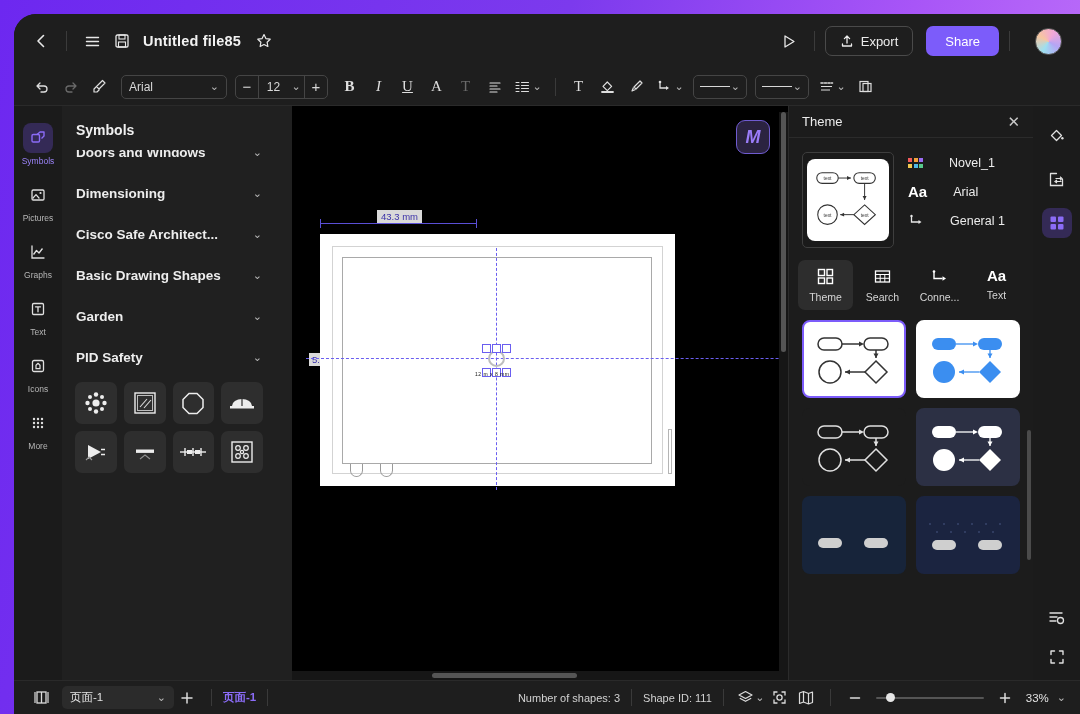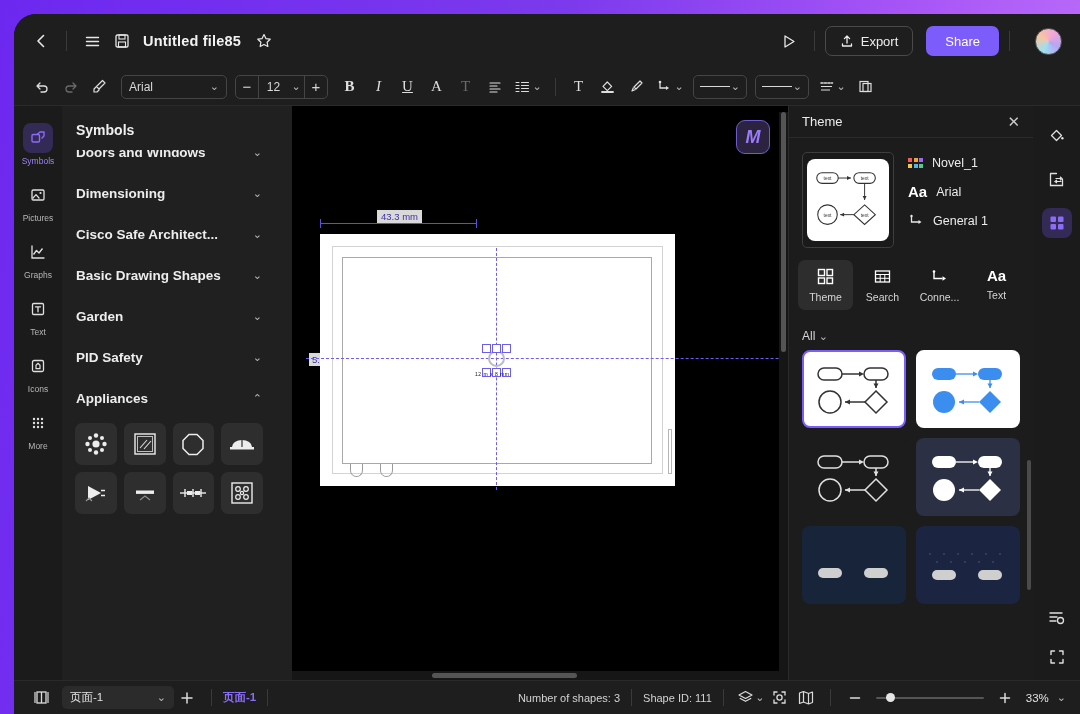--- a/index.html
+++ b/index.html
@@ -256,21 +256,21 @@
   .tp-top { display: flex; gap: 14px; padding: 14px 13px 8px; }
   .theme-preview {
     width: 92px; height: 96px; background: #1a1a1a; border: 1px solid #3e3e3e;
     border-radius: 5px; padding: 6px 4px; cursor: pointer;
   }
   .theme-preview .sheet {
     width: 100%; height: 100%; background: #fff; border-radius: 8px;
     position: relative;
   }
   .tp-meta { display: flex; flex-direction: column; gap: 13px; padding-top: 4px; }
-  .tp-row { display: flex; align-items: center; gap: 9px; cursor: pointer; }
+  .tp-row { display: flex; align-items: center; gap: 26px; cursor: pointer; }
   .tp-row-label { font-size: 12.5px; color: #ececec; }
   .swatch-grid {
     display: grid; grid-template-columns: repeat(3, 4px); grid-template-rows: repeat(2, 4px);
     gap: 1.5px;
   }
   .aa { font-size: 15px; font-weight: bold; color: #fff; font-family: "Liberation Sans", sans-serif; }
   .tp-tabs { display: flex; padding: 4px 9px 10px; gap: 2px; }
   .tp-tab {
     flex: 1; display: flex; flex-direction: column; align-items: center; gap: 5px;
     padding: 7px 2px; border-radius: 7px; cursor: pointer;
@@ -567,24 +567,20 @@
             <span class="cat-name">Basic Drawing Shapes</span>
             <span class="chev">⌄</span>
           </div>
           <div class="cat">
             <span class="cat-name">Garden</span>
             <span class="chev">⌄</span>
           </div>
           <div class="cat">
             <span class="cat-name">PID Safety</span>
             <span class="chev">⌄</span>
-          </div>
-          <div class="cat">
-            <span class="cat-name">Appliances</span>
-            <span class="chev">⌃</span>
           </div>
           <div class="shape-grid">
             <div class="shape-cell">
               <svg width="28" height="28" viewBox="0 0 28 28">
                     <g fill="#ededed">
                       <circle cx="14" cy="14" r="3.6"></circle>
                       <circle cx="14" cy="5.5" r="2.2"></circle>
                       <circle cx="14" cy="22.5" r="2.2"></circle>
                       <circle cx="5.5" cy="14" r="2.2"></circle>
                       <circle cx="22.5" cy="14" r="2.2"></circle>
@@ -772,24 +768,20 @@
                   <path d="M12.5 9.3l3.5 2.2-3.5 2.2z" fill="#fff"></path>
                 </svg>
           </span>
           <span class="tp-tab-label">Conne...</span>
         </div>
         <div class="tp-tab">
           <span class="aa">Aa</span>
           <span class="tp-tab-label">Text</span>
         </div>
       </div>
-      <div class="all-row">
-        <span>All</span>
-        <span class="chev">⌄</span>
-      </div>
       <div class="theme-list">
         <div class="theme-card sel" style="background:#ffffff">
           <svg width="92" height="58" viewBox="0 0 92 58">
                 <g stroke="#333" stroke-width="1.5" fill="none">
                   <rect x="10" y="8" width="24" height="12" rx="6"></rect>
                   <rect x="56" y="8" width="24" height="12" rx="6"></rect>
                   <circle cx="22" cy="42" r="11"></circle>
                   <path d="M68 31l11 11-11 11-11-11z"></path>
                   <path d="M34 14h17"></path>
                   <path d="M68 20v8"></path>

